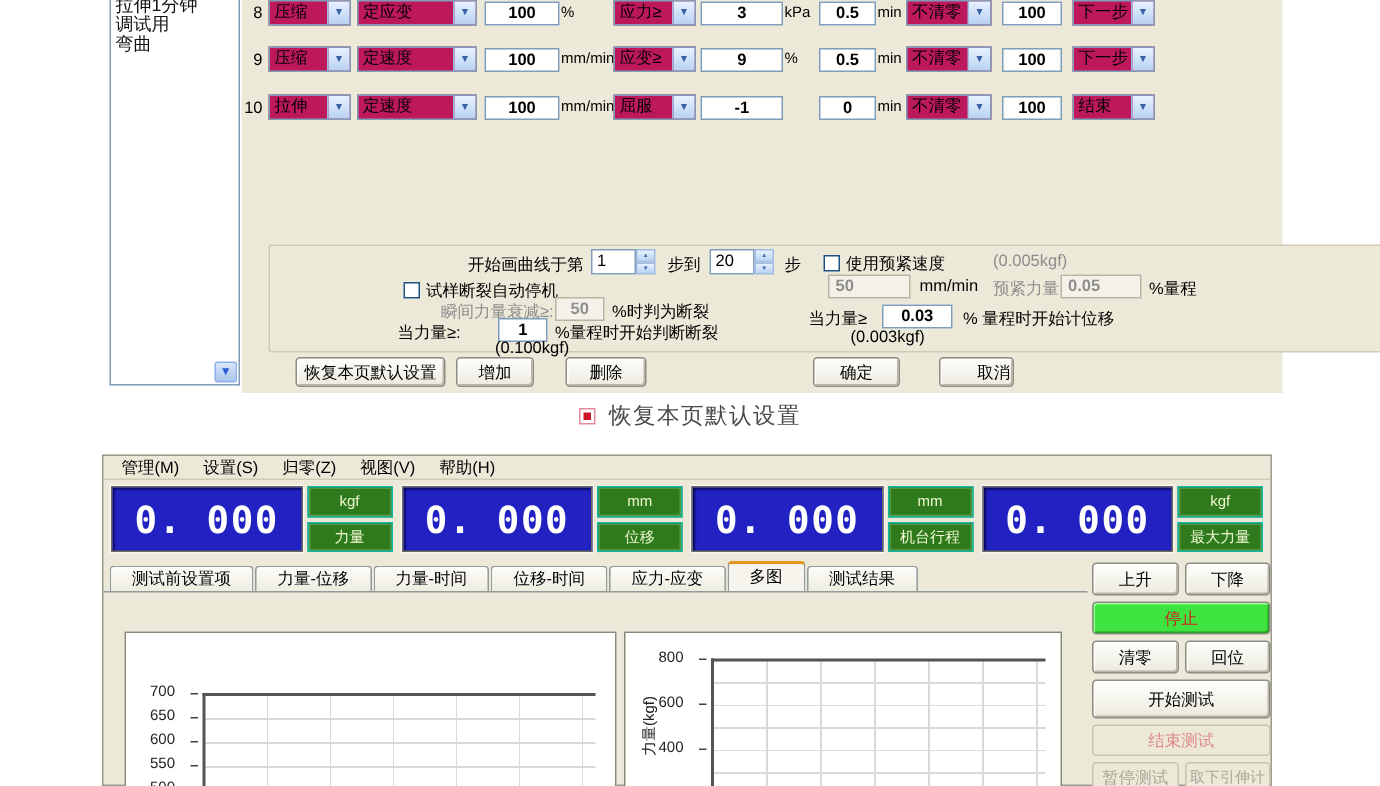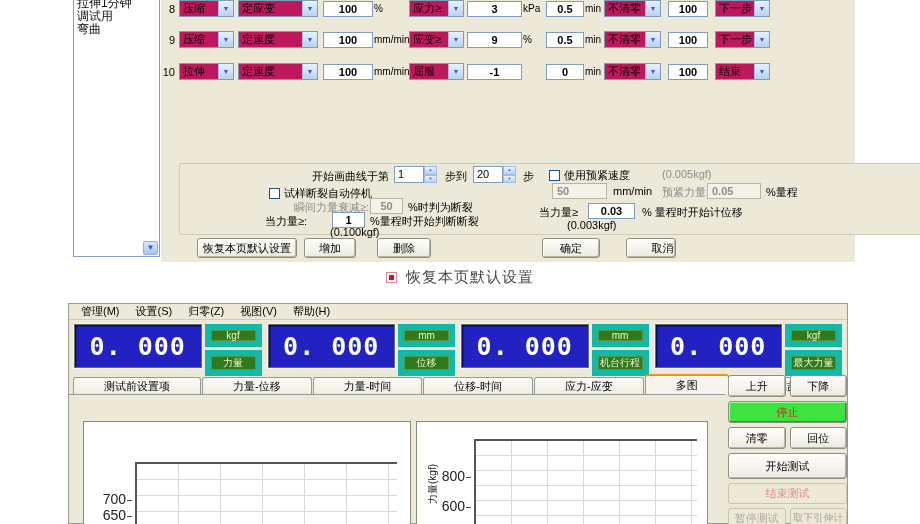--- a/index.html
+++ b/index.html
@@ -68,43 +68,43 @@
   #menubar .mi { padding:0 8px; font-size:11px; color:#000; }
 
   #displays { display:flex; gap:6px; padding:4px 5px 3px 5px; }
   .dgroup { flex:1; display:flex; gap:3px; height:44px; }
   .lcd { flex:1; background:#2222c2; border:1px solid #6b6b60;
     box-shadow:inset 1px 1px 2px #000040, 0 0 0 1px #f8f6ee;
     display:flex; align-items:center; justify-content:center; }
   .lcd .val { color:#fff; font-family:"DejaVu Sans Mono","Liberation Mono",monospace;
     font-size:25px; font-weight:bold; letter-spacing:1px; }
   .badges { width:57px; display:flex; flex-direction:column; gap:3px; }
-  .badge { flex:1; background:#2e7a1d; border:6px solid #14b8a6;
+  .badge { flex:1; background:#2e7a1d; border:1px solid #14b8a6;
     box-shadow:inset 0 0 0 1px #57953f; color:#eef7cf;
     display:flex; align-items:center; justify-content:center; font-size:10px; white-space:nowrap; }
 
   #tabstrip { position:absolute; left:0px; top:71px; width:656px; height:20px;
     border-bottom:1px solid #919b9c; display:flex; align-items:flex-end; padding-left:4px; }
-  .tab { height:17px; line-height:16px; padding:0 30px; font-size:11px; color:#000;
+  .tab { height:17px; line-height:16px; padding:0 14px; font-size:11px; color:#000;
     background:linear-gradient(#fcfcf9,#efece0); border:1px solid #919b9c; border-bottom:none;
     border-radius:3px 3px 0 0; margin-right:1px; white-space:nowrap; }
   .tab.sel { height:20px; line-height:19px; background:#f6f4ec; border-top:2px solid #e5941e;
     position:relative; z-index:2; }
 
   .chartpanel { position:absolute; background:#fff; border:1px solid #8a8a7a; }
   #chart-left  { left:14px;  top:117px; width:328px; height:104px; }
   #chart-right { left:347px; top:117px; width:292px; height:104px; }
   .plot { position:absolute; border-top:2px solid #555; border-left:2px solid #555;
     background-image:
       repeating-linear-gradient(to bottom, transparent 0, transparent 15px, #d9d9d9 15px, #d9d9d9 16px),
       repeating-linear-gradient(to right,  transparent 0, transparent 41px, #d9d9d9 41px, #d9d9d9 42px); }
   #chart-right .plot { background-image:
       repeating-linear-gradient(to bottom, transparent 0, transparent 14px, #d9d9d9 14px, #d9d9d9 15px),
       repeating-linear-gradient(to right,  transparent 0, transparent 35px, #d9d9d9 35px, #d9d9d9 36px); }
-  .ytick { position:absolute; font-size:14px; color:#222; text-align:right; width:26px;margin-top:35px; }
+  .ytick { position:absolute; font-size:10px; color:#222; width:26px; }
   .ytick::after { content:""; position:absolute; right:-6px; top:55%; width:5px; height:1px; background:#444; }
   .ylab { position:absolute; font-size:10px; color:#222; transform:rotate(-90deg); transform-origin:center; white-space:nowrap; }
 
   #ctrl { position:absolute; left:659px; top:71px; width:119px; }
   .ctrl-row { display:flex; gap:4px; margin-bottom:4px; }
   .cbtn { height:22px; font-size:11px; }
   .half { flex:1; }
   .full { width:100%; }
   #btn-stop { background:#3fe33f; color:#cf1f1f; font-weight:normal;
     box-shadow:inset 1px 1px 0 #9cff9c, inset -1px -1px 0 #22a022; }

